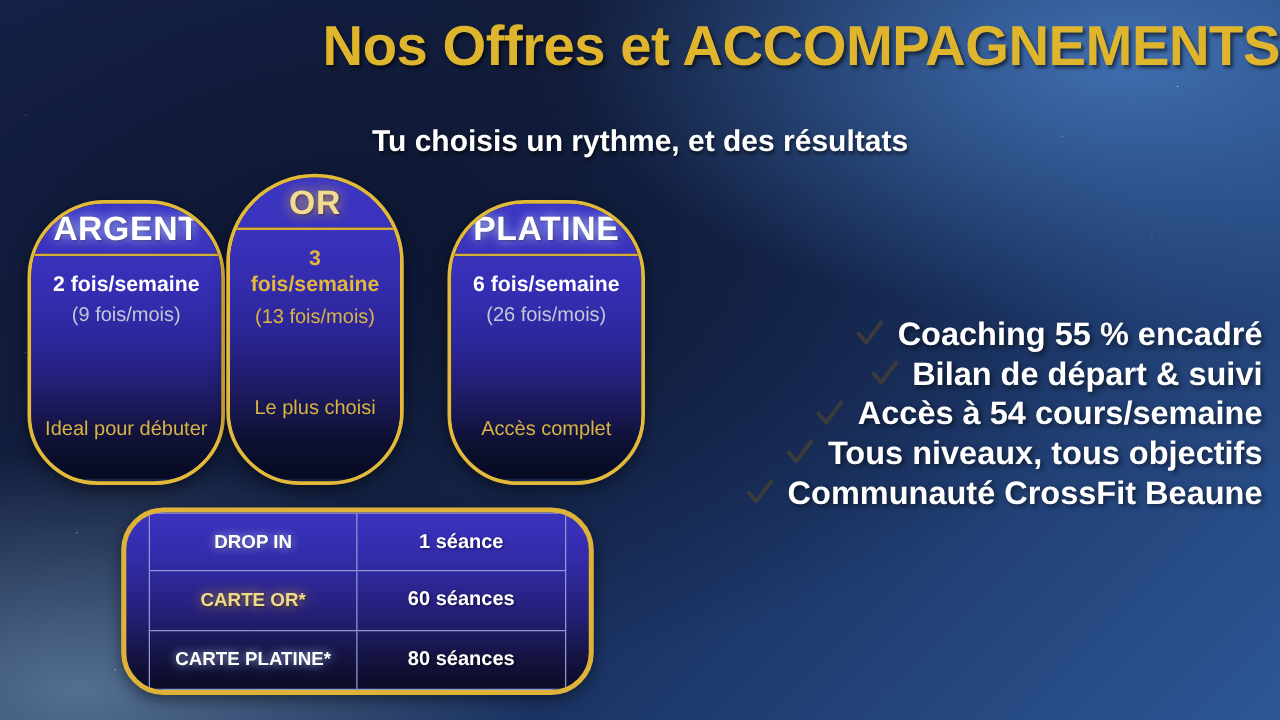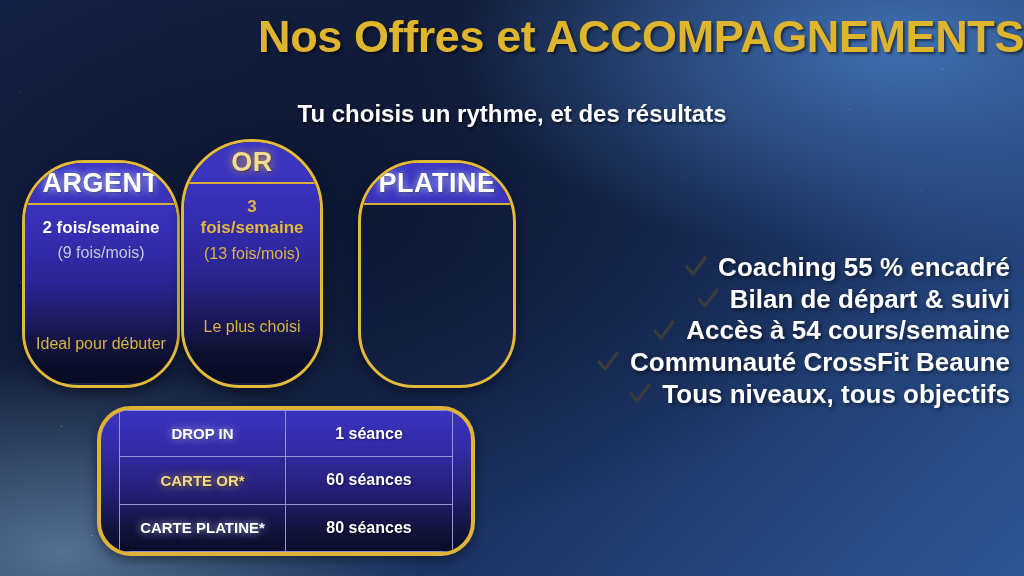--- a/index.html
+++ b/index.html
@@ -190,20 +190,25 @@
       <div class="line-main m-gold">3 fois/semaine</div>
       <div class="line-sub m-gold2">(13 fois/mois)</div>
       <div class="line-note">Le plus choisi</div>
     </div>
   </div>
 
   <div class="card" id="card-platine">
     <div class="head">
       <span class="head-title t-white">PLATINE</span>
     </div>
+    <div class="body">
+      <div class="line-main m-white">6 fois/semaine</div>
+      <div class="line-sub m-gray">(26 fois/mois)</div>
+      <div class="line-note">Accès complet</div>
+    </div>
   </div>
 
   <div id="table-card">
     <div id="pricing-table">
 
       <div class="trow">
         <div class="tcell c-white">DROP IN</div>
         <div class="tcell c-val">1 séance</div>
       </div>
 
@@ -240,25 +245,25 @@
       <svg class="check" width="26" height="26" viewBox="0 0 26 26">
         <path d="M4 13 L10 20 L22 4" fill="none" stroke="#3b3b3b" stroke-width="3.2" stroke-linecap="round" stroke-linejoin="round"></path>
       </svg>
       <span class="benefit-label">Accès à 54 cours/semaine</span>
     </div>
 
     <div class="benefit">
       <svg class="check" width="26" height="26" viewBox="0 0 26 26">
         <path d="M4 13 L10 20 L22 4" fill="none" stroke="#3b3b3b" stroke-width="3.2" stroke-linecap="round" stroke-linejoin="round"></path>
       </svg>
+      <span class="benefit-label">Tous niveaux, tous objectifs</span>
+    </div>
+
+    <div class="benefit">
+      <svg class="check" width="26" height="26" viewBox="0 0 26 26">
+        <path d="M4 13 L10 20 L22 4" fill="none" stroke="#3b3b3b" stroke-width="3.2" stroke-linecap="round" stroke-linejoin="round"></path>
+      </svg>
       <span class="benefit-label">Communauté CrossFit Beaune</span>
     </div>
 
-    <div class="benefit">
-      <svg class="check" width="26" height="26" viewBox="0 0 26 26">
-        <path d="M4 13 L10 20 L22 4" fill="none" stroke="#3b3b3b" stroke-width="3.2" stroke-linecap="round" stroke-linejoin="round"></path>
-      </svg>
-      <span class="benefit-label">Tous niveaux, tous objectifs</span>
-    </div>
-
   </div>
 
 </div>
 
 </body></html>

